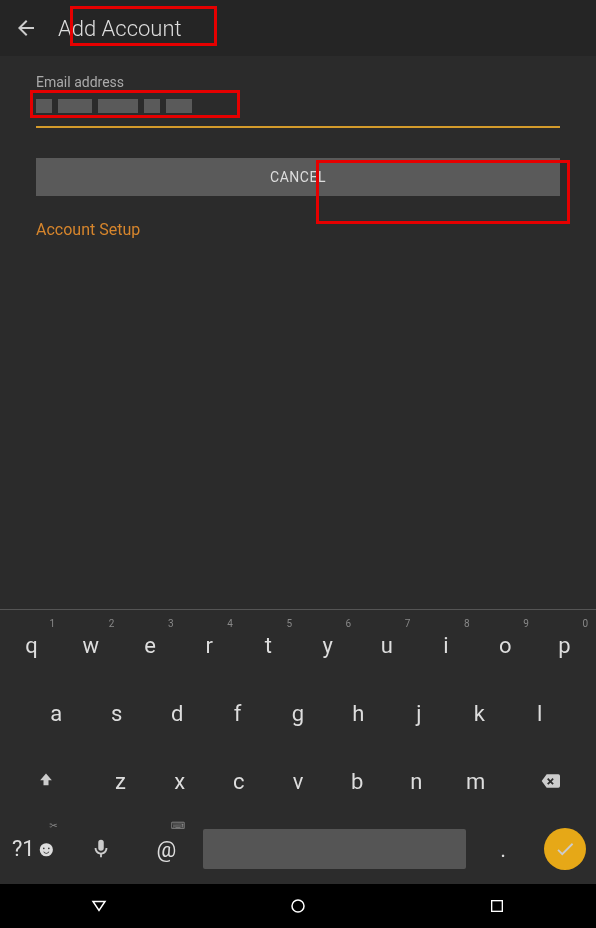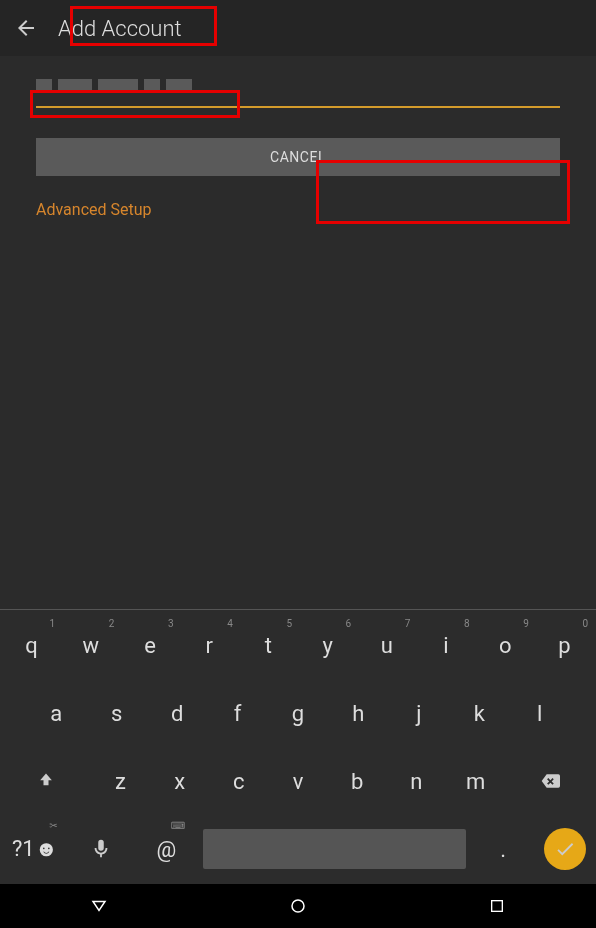--- a/index.html
+++ b/index.html
@@ -180,36 +180,37 @@
 <div class="header">
   <div class="back-arrow">
     <svg viewBox="0 0 24 24" width="24" height="24">
         <path d="M20 11H7.83l5.59-5.59L12 4l-8 8 8 8 1.41-1.41L7.83 13H20z"></path>
       </svg>
   </div>
   <div class="title">Add Account</div>
 </div>
 
 <div class="content">
+  <div class="field-label">Email address</div>
   <div class="email-input-wrap">
     <div class="redacted-blocks">
       <span></span>
         <span></span>
         <span></span>
         <span></span>
         <span></span>
     </div>
   </div>
   <div class="underline"></div>
 
   <div class="button-row">
     <button class="btn">CANCEL</button>
   </div>
 
-  <div class="advanced-link">Advanced Setup</div>
+  <div class="advanced-link">Account Setup</div>
 </div>
 
 <div class="keyboard">
   <div class="krow" id="krow1">
       <div class="key">
         <span class="sup">1</span>
         <span>q</span>
       </div>
       <div class="key">
         <span class="sup">2</span>

